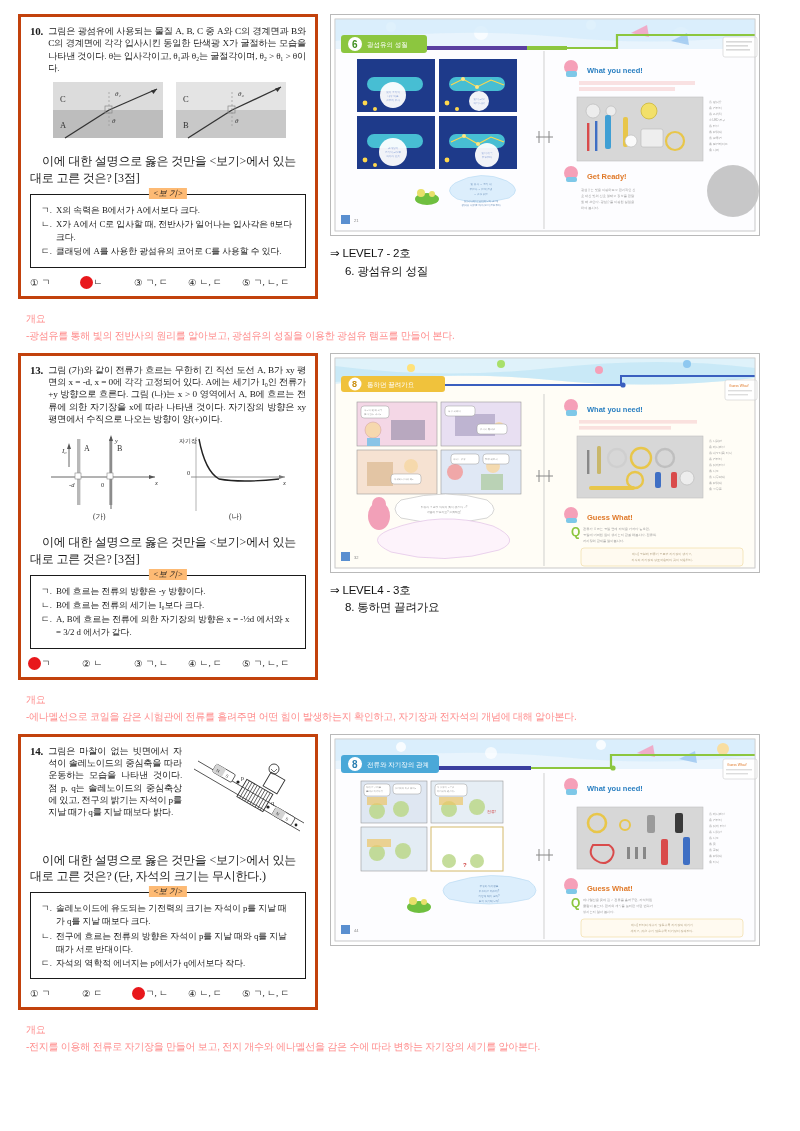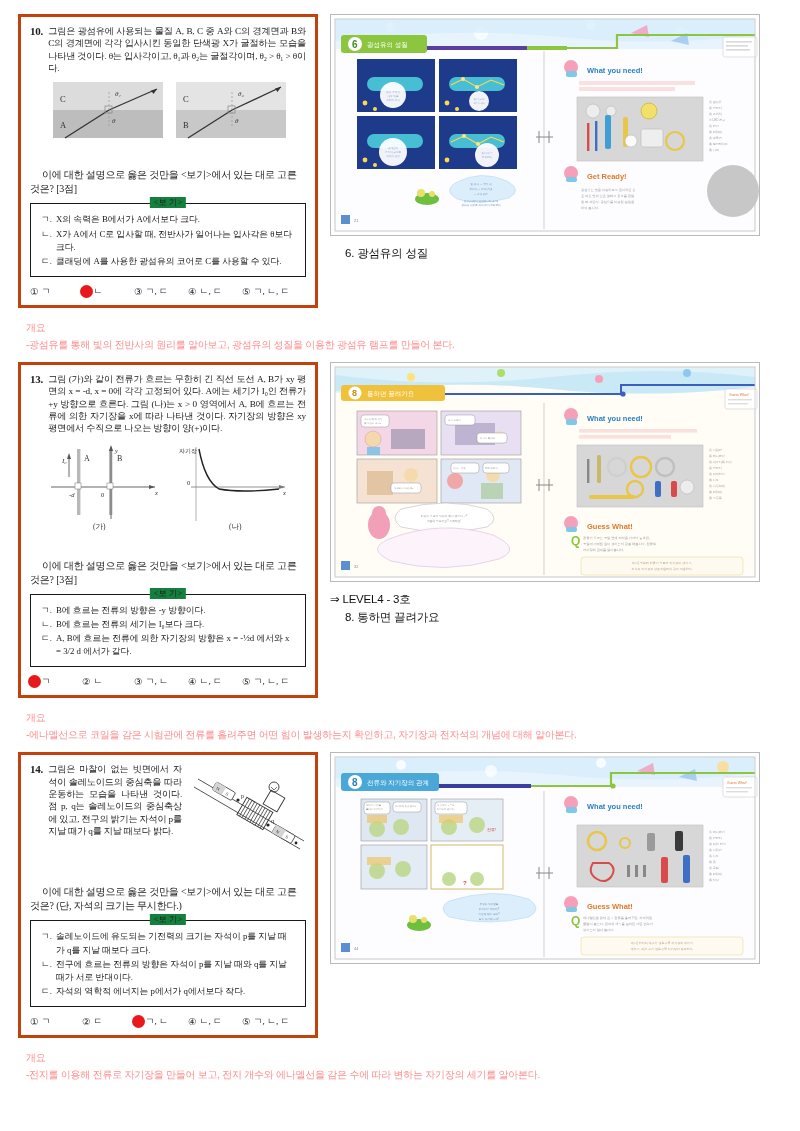--- a/index.html
+++ b/index.html
@@ -51,39 +51,40 @@
   }
   .qnum {
     font-weight: bold;
     font-size: 11px;
     flex: 0 0 auto;
     line-height: 1.25;
   }
   .qtext { flex: 1 1 auto; }
 
   .stem {
-    font-size: 10px;
+    font-size: 12px;
     line-height: 1.4;
-    margin-top: 22px;
+    margin-top: 7px;
     text-indent: 12px;
     letter-spacing: -0.2px;
   }
 
   
   .bogi-wrap { margin-top: 7px; position: relative; }
   .bogi-label {
     position: absolute;
     top: -6px;
     left: 50%;
     transform: translateX(-50%);
-    background: #15803d;
+    background: #fdba74;
     padding: 0 4px;
     font-size: 8.4px;
     white-space: nowrap;
     z-index: 2;
+    font-style: italic;
   }
   .bogi-box {
     border: 1px solid #1a1a1a;
     padding: 9px 10px 7px 10px;
     font-size: 8.8px;
     line-height: 1.5;
   }
   .bogi-item {
     display: flex;
     gap: 4px;
@@ -362,20 +363,21 @@
             <text x="250" y="176">광섬유는 빛을 이용하므로 전기적인 신</text>
             <text x="250" y="182">호 대신 빛의 신호 형태로 정보를 전달</text>
             <text x="250" y="188">할 때 쓰인다. 광섬유를 이용한 실험을</text>
             <text x="250" y="194">하여 봅시다.</text>
           </g>
           <circle cx="402" cy="176" r="26" fill="#9a9a9a" opacity="0.55"></circle>
           <rect x="4" y="4" width="420" height="212" fill="none" stroke="#cccccc" stroke-width="0.8"></rect>
         </svg>
       </div>
       <div class="caption">
+        <span class="lv">⇒ LEVEL7 - 2호</span>
         <span class="sub2">6. 광섬유의 성질</span>
       </div>
     </div>
   </div>
 
   <div class="gaeyo">
     <span class="ttl">개요</span>
     <span class="desc">-광섬유를 통해 빛의 전반사의 원리를 알아보고, 광섬유의 성질을 이용한 광섬유 램프를 만들어 본다.</span>
   </div>
 

